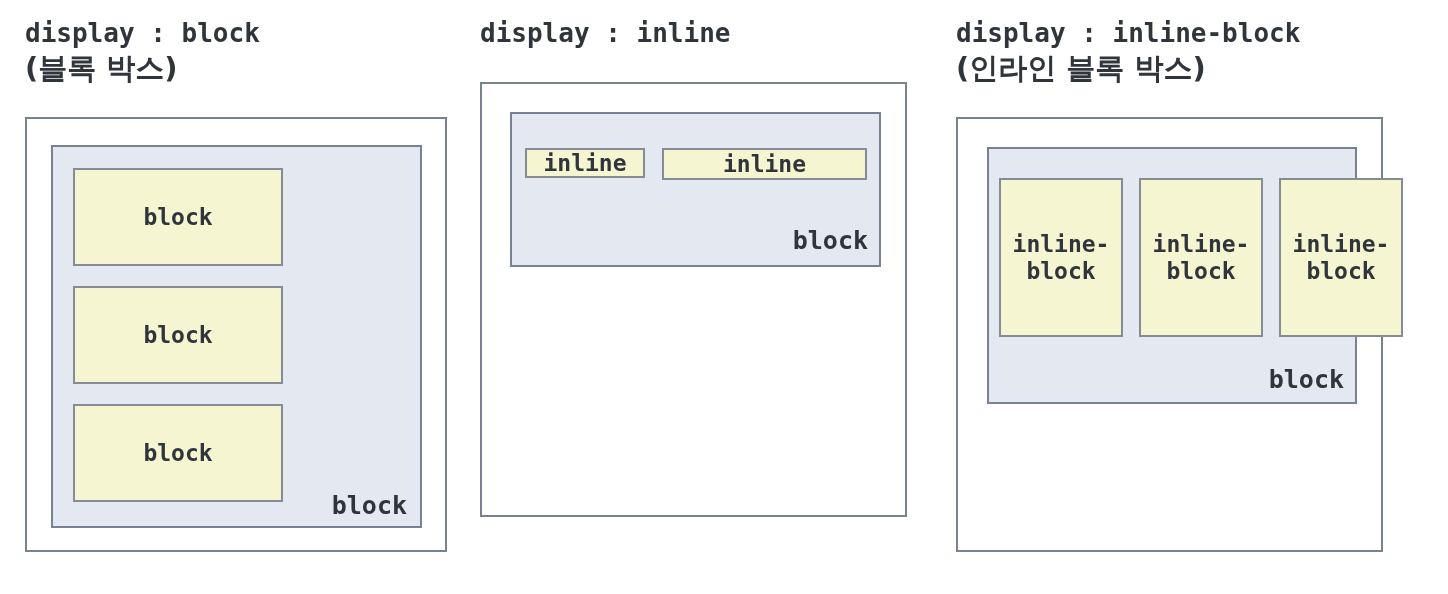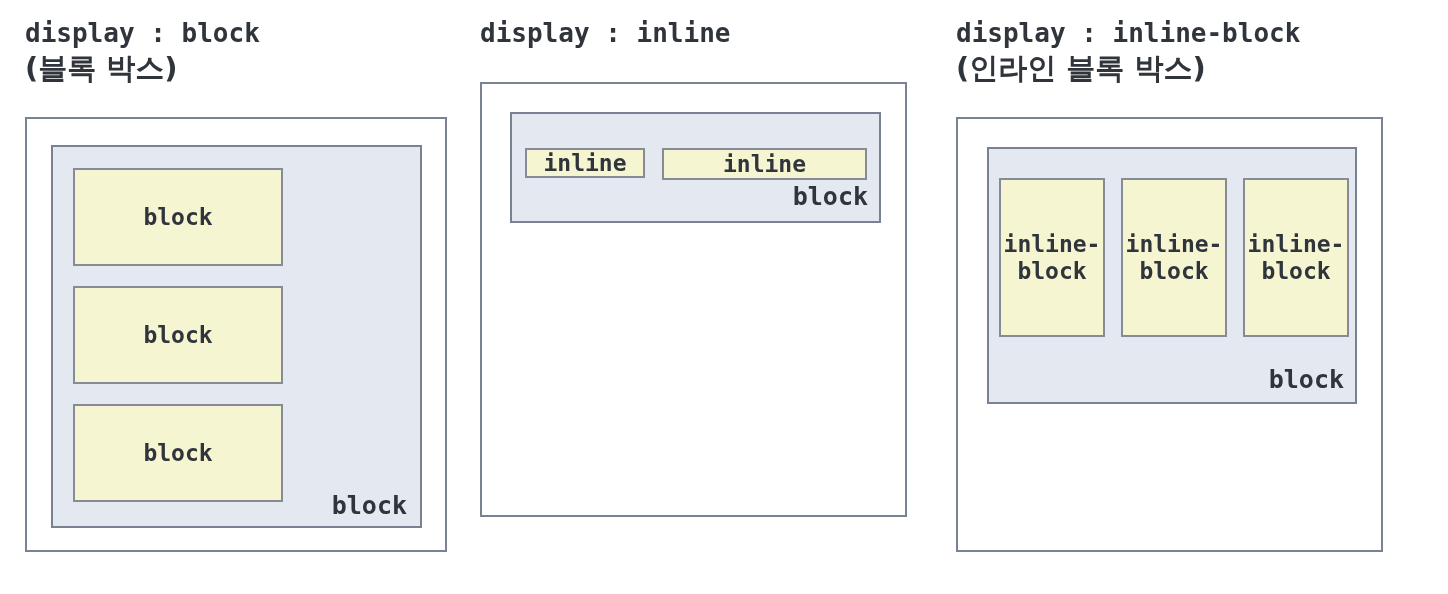--- a/index.html
+++ b/index.html
@@ -50,21 +50,21 @@
     background: #ffffff;
   }
 
   .parent-box {
     box-sizing: border-box;
     position: relative;
     border: 2px solid var(--box-border, #798293);
     background: var(--parent-fill, #e4e8f0);
   }
   .panel-1 .parent-box { width: 371px; height: 383px; margin: 26px 0 0 24px; }
-  .panel-2 .parent-box { width: 371px; height: 111px; margin: 28px 0 0 28px; }
+  .panel-2 .parent-box { width: 371px; height: 155px; margin: 28px 0 0 28px; }
   .panel-3 .parent-box { width: 370px; height: 257px; margin: 28px 0 0 29px; }
 
   .child-stack {
     position: absolute;
     top: 0; left: 0; right: 0; bottom: 0;
     padding: 21px 0 0 20px;
     display: flex;
     flex-direction: column;
     gap: 20px;
   }
@@ -87,21 +87,21 @@
     font-family: "DejaVu Sans Mono", monospace;
     font-size: 23px;
     font-weight: bold;
     text-align: center;
     line-height: 1.15;
     flex: 0 0 auto;
   }
   .panel-1 .child-box { width: 210px; height: 98px; }
   .panel-2 .child-inline-1 { width: 120px; height: 30px; }
   .panel-2 .child-inline-2 { width: 205px; height: 32px; }
-  .panel-3 .child-box { width: 106px; height: 159px; }
+  .panel-3 .child-box { width: 124px; height: 159px; }
 
   .parent-label {
     position: absolute;
     font-family: "DejaVu Sans Mono", monospace;
     font-size: 25px;
     font-weight: bold;
   }
   .panel-1 .parent-label { right: 13px; bottom: 6px;  }
   .panel-2 .parent-label { right: 11px; bottom: 10px; }
   .panel-3 .parent-label { right: 11px; bottom: 8px;  }

